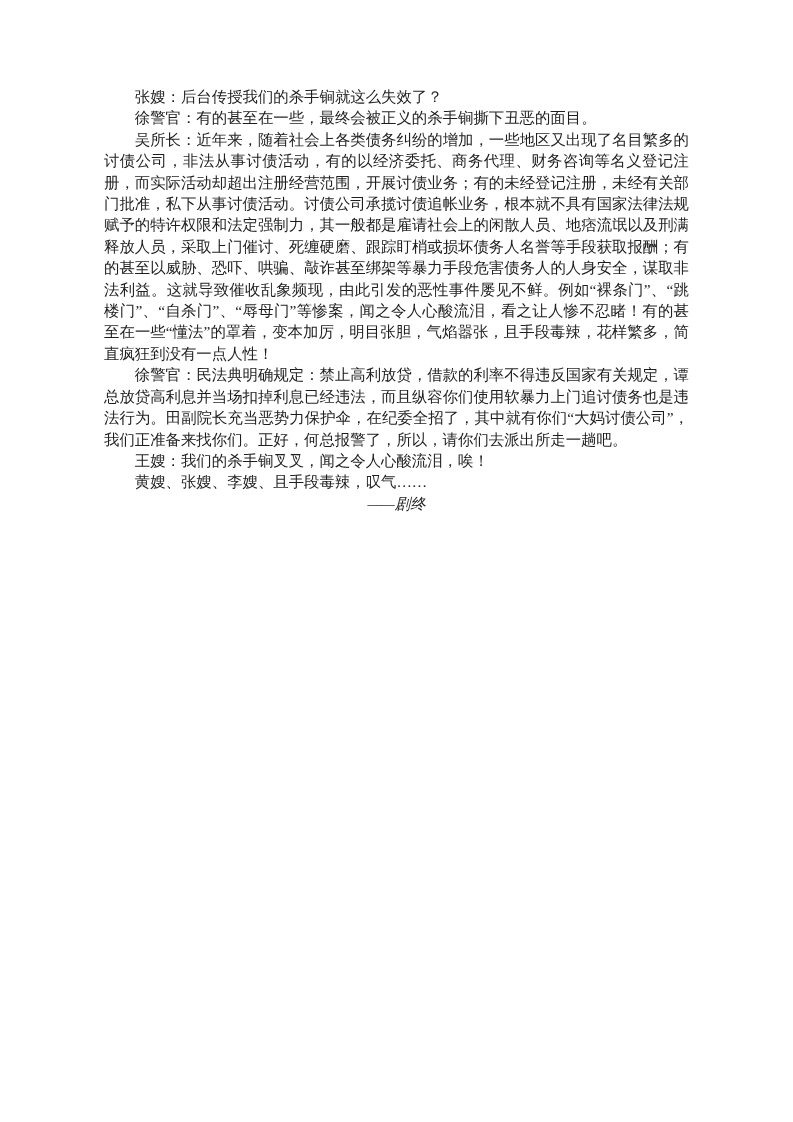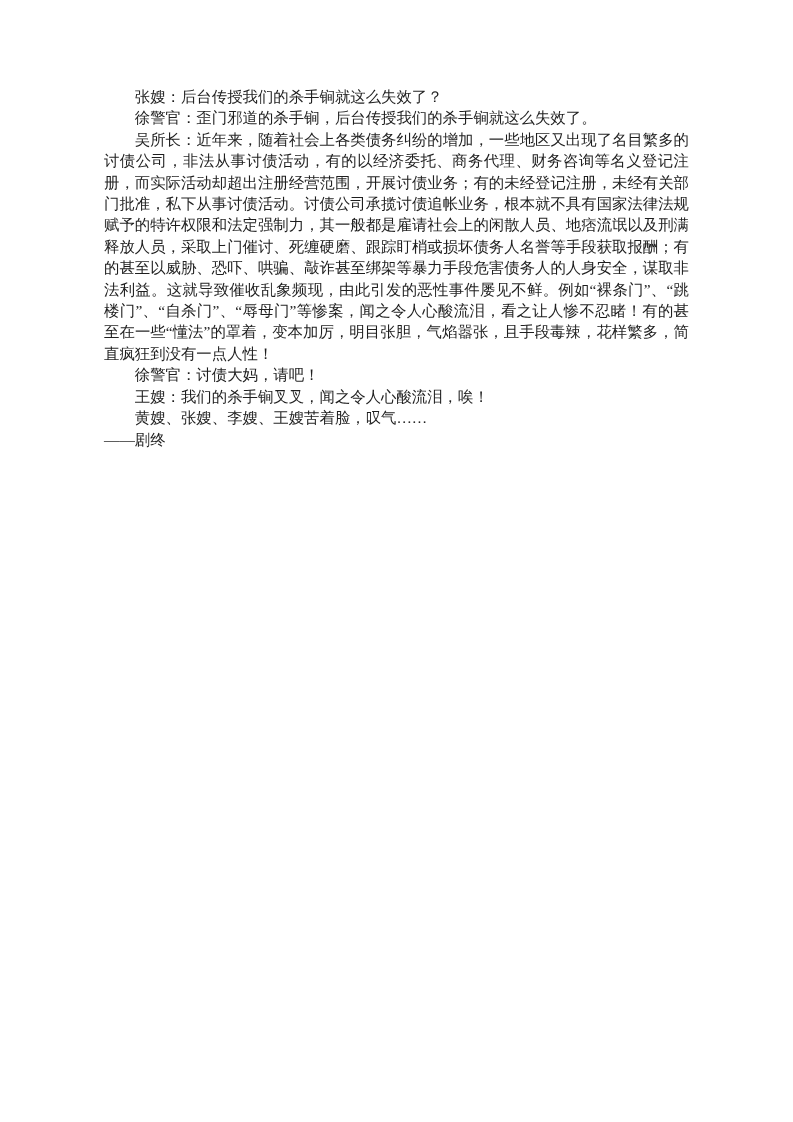--- a/index.html
+++ b/index.html
@@ -24,29 +24,31 @@
     line-height: 21.4px;
   }
   .doc-body p {
     margin: 0;
     padding: 0;
     text-align: justify;
     text-indent: 2em;
     word-break: break-all;
   }
   .doc-body p.ending {
+    text-align: center;
     text-indent: 0;
+    font-style: italic;
   }
 </style>
 </head>
 <body>
 
 <div class="page">
   <div class="doc-body">
     <p>张嫂：后台传授我们的杀手锏就这么失效了？</p>
-    <p>徐警官：歪门邪道的杀手锏，后台传授我们的杀手锏就这么失效了。</p>
+    <p>徐警官：有的甚至在一些，最终会被正义的杀手锏撕下丑恶的面目。</p>
     <p>吴所长：近年来，随着社会上各类债务纠纷的增加，一些地区又出现了名目繁多的讨债公司，非法从事讨债活动，有的以经济委托、商务代理、财务咨询等名义登记注册，而实际活动却超出注册经营范围，开展讨债业务；有的未经登记注册，未经有关部门批准，私下从事讨债活动。讨债公司承揽讨债追帐业务，根本就不具有国家法律法规赋予的特许权限和法定强制力，其一般都是雇请社会上的闲散人员、地痞流氓以及刑满释放人员，采取上门催讨、死缠硬磨、跟踪盯梢或损坏债务人名誉等手段获取报酬；有的甚至以威胁、恐吓、哄骗、敲诈甚至绑架等暴力手段危害债务人的人身安全，谋取非法利益。这就导致催收乱象频现，由此引发的恶性事件屡见不鲜。例如“裸条门”、“跳楼门”、“自杀门”、“辱母门”等惨案，闻之令人心酸流泪，看之让人惨不忍睹！有的甚至在一些“懂法”的罩着，变本加厉，明目张胆，气焰嚣张，且手段毒辣，花样繁多，简直疯狂到没有一点人性！</p>
-    <p>徐警官：讨债大妈，请吧！</p>
+    <p>徐警官：民法典明确规定：禁止高利放贷，借款的利率不得违反国家有关规定，谭总放贷高利息并当场扣掉利息已经违法，而且纵容你们使用软暴力上门追讨债务也是违法行为。田副院长充当恶势力保护伞，在纪委全招了，其中就有你们“大妈讨债公司”，我们正准备来找你们。正好，何总报警了，所以，请你们去派出所走一趟吧。</p>
     <p>王嫂：我们的杀手锏叉叉，闻之令人心酸流泪，唉！</p>
-    <p>黄嫂、张嫂、李嫂、王嫂苦着脸，叹气……</p>
+    <p>黄嫂、张嫂、李嫂、且手段毒辣，叹气……</p>
     <p class="ending">——剧终</p>
   </div>
 </div>
 
 </body></html>

